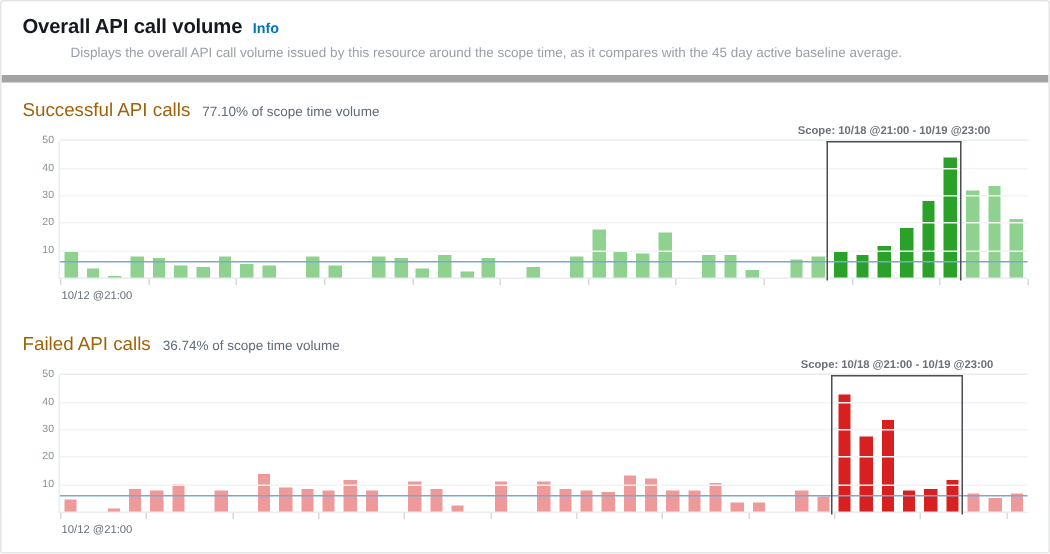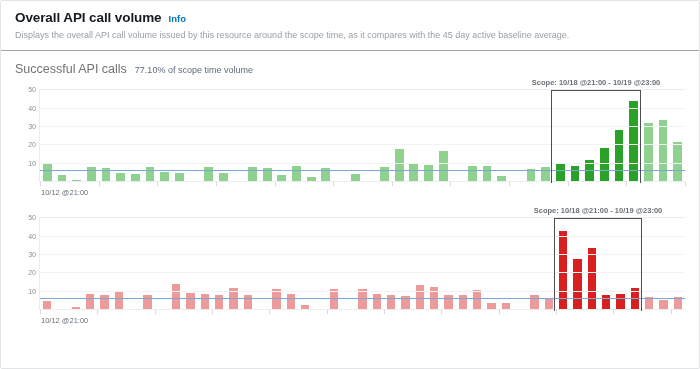--- a/index.html
+++ b/index.html
@@ -14,46 +14,47 @@
     width: 700px; height: 369px;
     background: #ffffff;
     border: 1px solid #e3e4e6;
     border-radius: 2px;
     overflow: hidden;
     position: relative;
   }
   
   .panel-header {
     padding: 9px 14px 9px 14px;
-    border-bottom: 1px solid #a3a3a3;
+    border-bottom: 5px solid #a3a3a3;
     background: #ffffff;
   }
   .title-row { display: flex; align-items: baseline; gap: 7px; }
   .panel-title {
     font-size: 13.5px;
     font-weight: bold;
     color: #16191f;
     letter-spacing: -0.1px;
   }
   .info-link {
     font-size: 9.5px;
     font-weight: bold;
     color: #0073bb;
     cursor: pointer;
   }
   .panel-desc {
     margin-top: 4px;
     font-size: 9px;
     color: #9aa0a6;
     line-height: 1.35;
+    margin-left: 32px;
   }
   
   .chart-block { position: relative; padding: 0 14px; }
   .chart-heading { display: flex; align-items: baseline; gap: 8px; }
-  .chart-name { font-size: 12.5px; color: #737373; }
+  .chart-name { font-size: 12.5px; color: #a16207; }
   .chart-sub { font-size: 9px; color: #5f6b7a; }
 
   .plot-wrap { position: relative; }
   .plot {
     position: relative;
     margin-left: 24px;
     border-left: 1px solid #eaeded;
     border-bottom: 0;
   }
   
@@ -216,20 +217,24 @@
           <div class="gridline" style="bottom: 18.4px;"></div>
           <div class="baseline" style="bottom: 11.04px;"></div>
         </div>
       <div class="x-label" id="xl1" style="left:26px; top:98px;">10/12 @21:00</div>
       <div class="scope-label" id="sl1" style="left: 581.045px; top: -12px;">Scope: 10/18 @21:00 - 10/19 @23:00</div>
       <div class="scope-box" id="sb1" style="left: 535.602px; width: 90.8864px; top: 0px; height: 93px;"></div>
     </div>
   </div>
 
   <div class="chart-block" style="margin-top:28px;">
+    <div class="chart-heading">
+      <span class="chart-name">Failed API calls</span>
+      <span class="chart-sub">36.74% of scope time volume</span>
+    </div>
     <div class="plot-wrap" style="height:100px; margin-top:14px;">
       <div class="y-axis" id="y2">
           <div class="y-tick" style="bottom: 92px; top: 0px;">50</div>
           <div class="y-tick" style="bottom: 73.6px; top: 18.4px;">40</div>
           <div class="y-tick" style="bottom: 55.2px; top: 36.8px;">30</div>
           <div class="y-tick" style="bottom: 36.8px; top: 55.2px;">20</div>
           <div class="y-tick" style="bottom: 18.4px; top: 73.6px;">10</div>
         </div>
       <div class="plot" id="plot2" style="height:92px;">
         <div class="bars" id="bars2">

